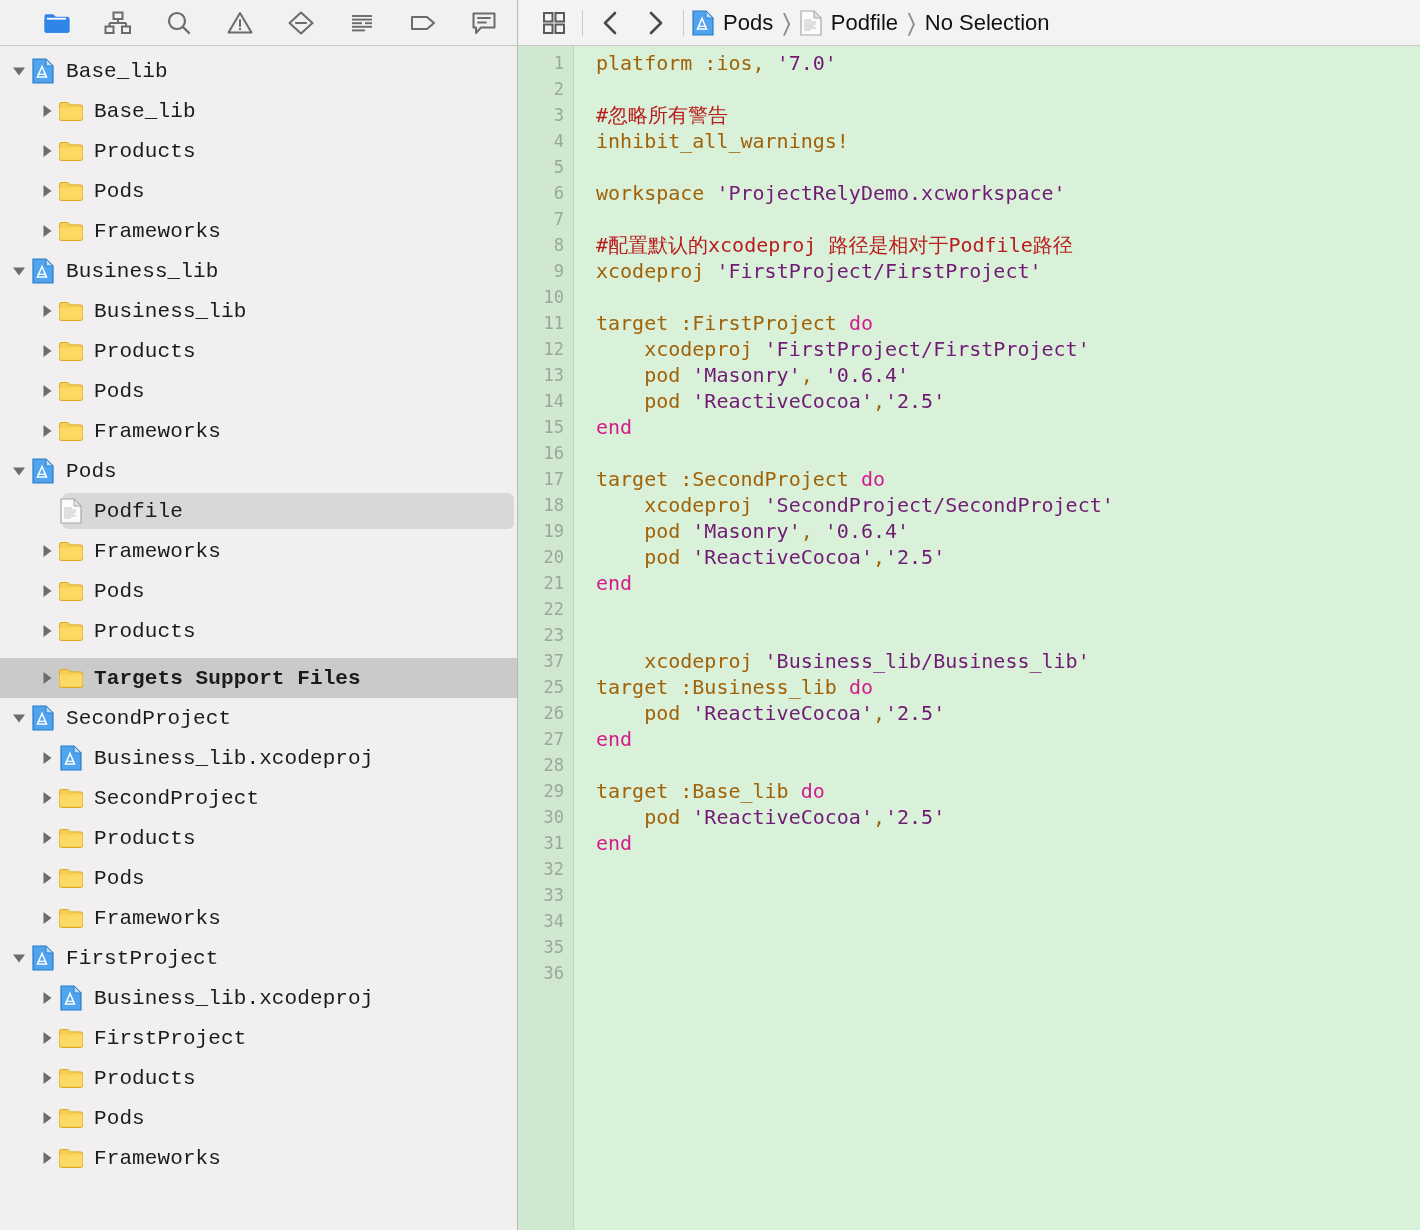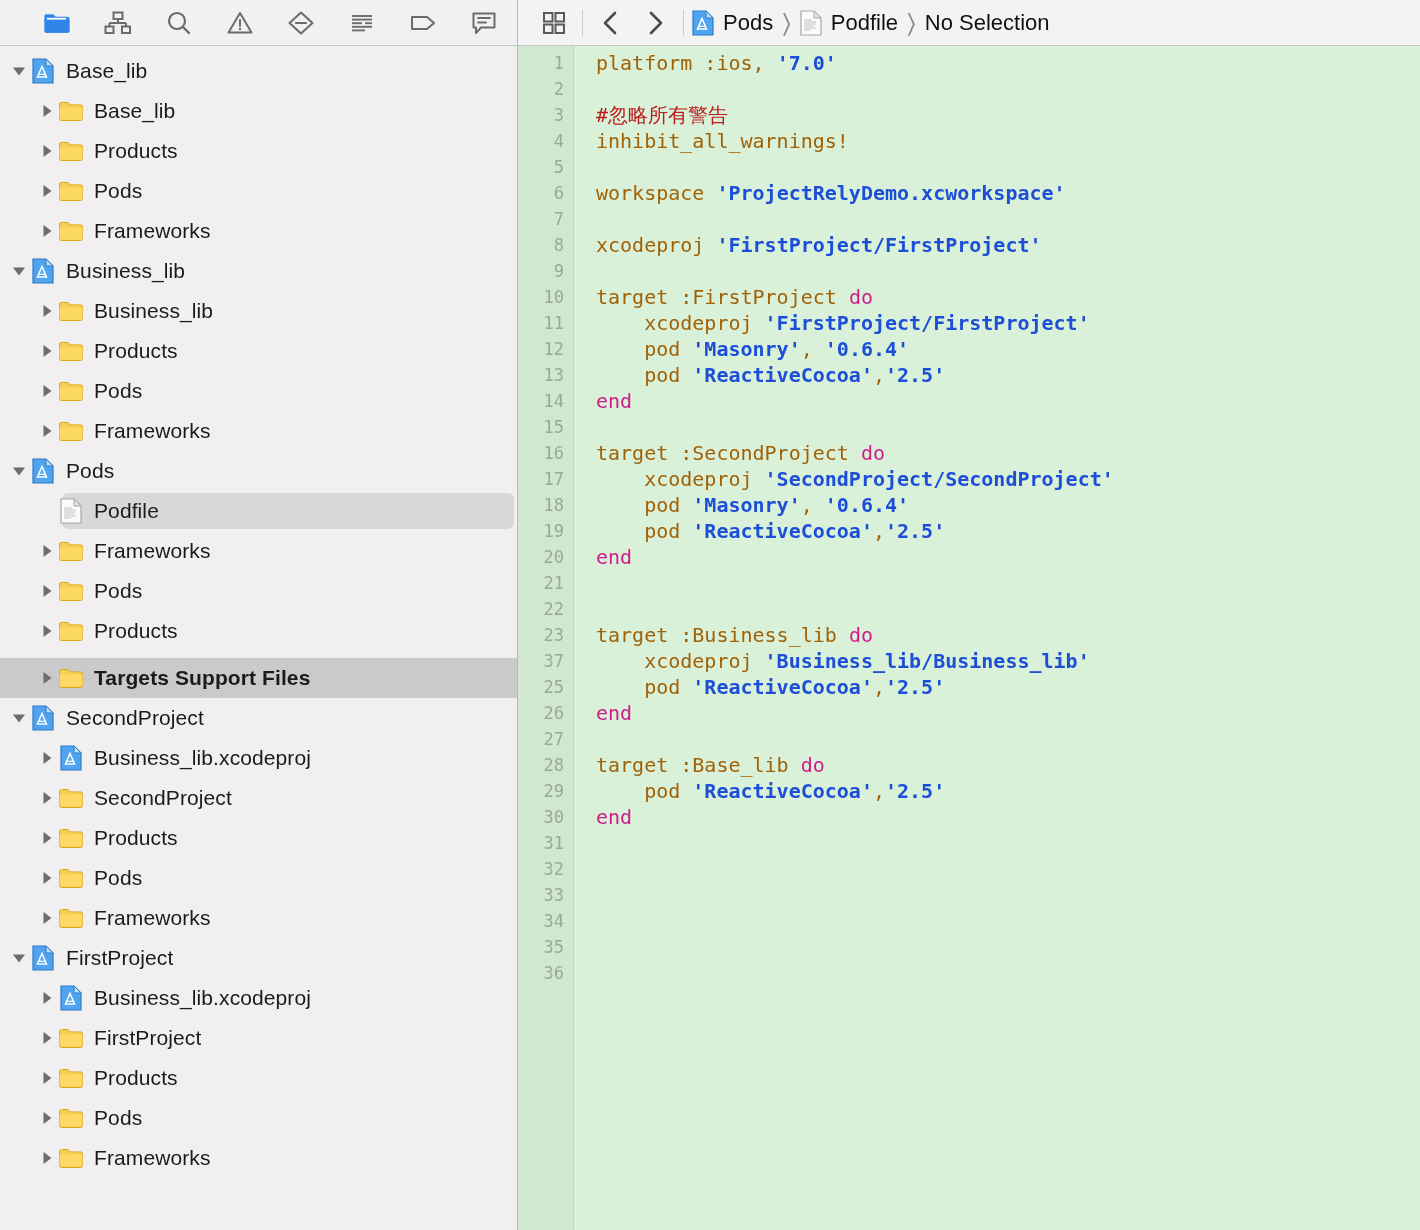--- a/index.html
+++ b/index.html
@@ -23,20 +23,21 @@
   
   #navigator {
     position: relative;
     width: 518px;
     height: 1230px;
     background: #f1efef;
     border-right: 1px solid #b9b9b9;
     display: flex;
     flex-direction: column;
     overflow: hidden;
+    font-family: Liberation Mono, monospace;
   }
 
   #nav-toolbar {
     height: 46px;
     min-height: 46px;
     background: #f2f1f1;
     border-bottom: 1px solid #c9c7c7;
     display: flex;
     align-items: center;
     padding-left: 26px;
@@ -185,21 +186,21 @@
   }
   #code-text .cl {
     height: 26px;
     line-height: 26px;
     font-size: 20px;
     white-space: pre;
     color: #151515;
     font-family: "DejaVu Sans Mono", monospace;
   }
   .tok-com { color: #b91c1c; }
-  .tok-str { color: #1d4ed8; font-weight: bold; }
+  .tok-str { color: #701a75; }
   .tok-kw  { color: #d41b8c; }
   .tok-txt { color: #a16207; }
 </style>
 </head>
 <body>
 
 <div id="app">
 
   <div id="navigator">
 
@@ -785,37 +786,38 @@
           <div class="ln">36</div>
         </div>
       <div id="code-text">
           <div class="cl"><span class="tok-txt">platform :ios, </span><span class="tok-str">'7.0'</span></div>
           <div class="cl">&nbsp;</div>
           <div class="cl"><span class="tok-com">#忽略所有警告</span></div>
           <div class="cl"><span class="tok-txt">inhibit_all_warnings!</span></div>
           <div class="cl">&nbsp;</div>
           <div class="cl"><span class="tok-txt">workspace </span><span class="tok-str">'ProjectRelyDemo.xcworkspace'</span></div>
           <div class="cl">&nbsp;</div>
+          <div class="cl"><span class="tok-com">#配置默认的xcodeproj 路径是相对于Podfile路径</span></div>
           <div class="cl"><span class="tok-txt">xcodeproj </span><span class="tok-str">'FirstProject/FirstProject'</span></div>
           <div class="cl">&nbsp;</div>
           <div class="cl"><span class="tok-txt">target :FirstProject </span><span class="tok-kw">do</span></div>
           <div class="cl"><span class="tok-txt">    xcodeproj </span><span class="tok-str">'FirstProject/FirstProject'</span></div>
           <div class="cl"><span class="tok-txt">    pod </span><span class="tok-str">'Masonry'</span><span class="tok-txt">, </span><span class="tok-str">'0.6.4'</span></div>
           <div class="cl"><span class="tok-txt">    pod </span><span class="tok-str">'ReactiveCocoa'</span><span class="tok-txt">,</span><span class="tok-str">'2.5'</span></div>
           <div class="cl"><span class="tok-kw">end</span></div>
           <div class="cl">&nbsp;</div>
           <div class="cl"><span class="tok-txt">target :SecondProject </span><span class="tok-kw">do</span></div>
           <div class="cl"><span class="tok-txt">    xcodeproj </span><span class="tok-str">'SecondProject/SecondProject'</span></div>
           <div class="cl"><span class="tok-txt">    pod </span><span class="tok-str">'Masonry'</span><span class="tok-txt">, </span><span class="tok-str">'0.6.4'</span></div>
           <div class="cl"><span class="tok-txt">    pod </span><span class="tok-str">'ReactiveCocoa'</span><span class="tok-txt">,</span><span class="tok-str">'2.5'</span></div>
           <div class="cl"><span class="tok-kw">end</span></div>
           <div class="cl">&nbsp;</div>
           <div class="cl">&nbsp;</div>
+          <div class="cl"><span class="tok-txt">    xcodeproj </span><span class="tok-str">'Business_lib/Business_lib'</span></div>
           <div class="cl"><span class="tok-txt">target :Business_lib </span><span class="tok-kw">do</span></div>
-          <div class="cl"><span class="tok-txt">    xcodeproj </span><span class="tok-str">'Business_lib/Business_lib'</span></div>
           <div class="cl"><span class="tok-txt">    pod </span><span class="tok-str">'ReactiveCocoa'</span><span class="tok-txt">,</span><span class="tok-str">'2.5'</span></div>
           <div class="cl"><span class="tok-kw">end</span></div>
           <div class="cl">&nbsp;</div>
           <div class="cl"><span class="tok-txt">target :Base_lib </span><span class="tok-kw">do</span></div>
           <div class="cl"><span class="tok-txt">    pod </span><span class="tok-str">'ReactiveCocoa'</span><span class="tok-txt">,</span><span class="tok-str">'2.5'</span></div>
           <div class="cl"><span class="tok-kw">end</span></div>
           <div class="cl">&nbsp;</div>
           <div class="cl">&nbsp;</div>
           <div class="cl">&nbsp;</div>
         </div>

